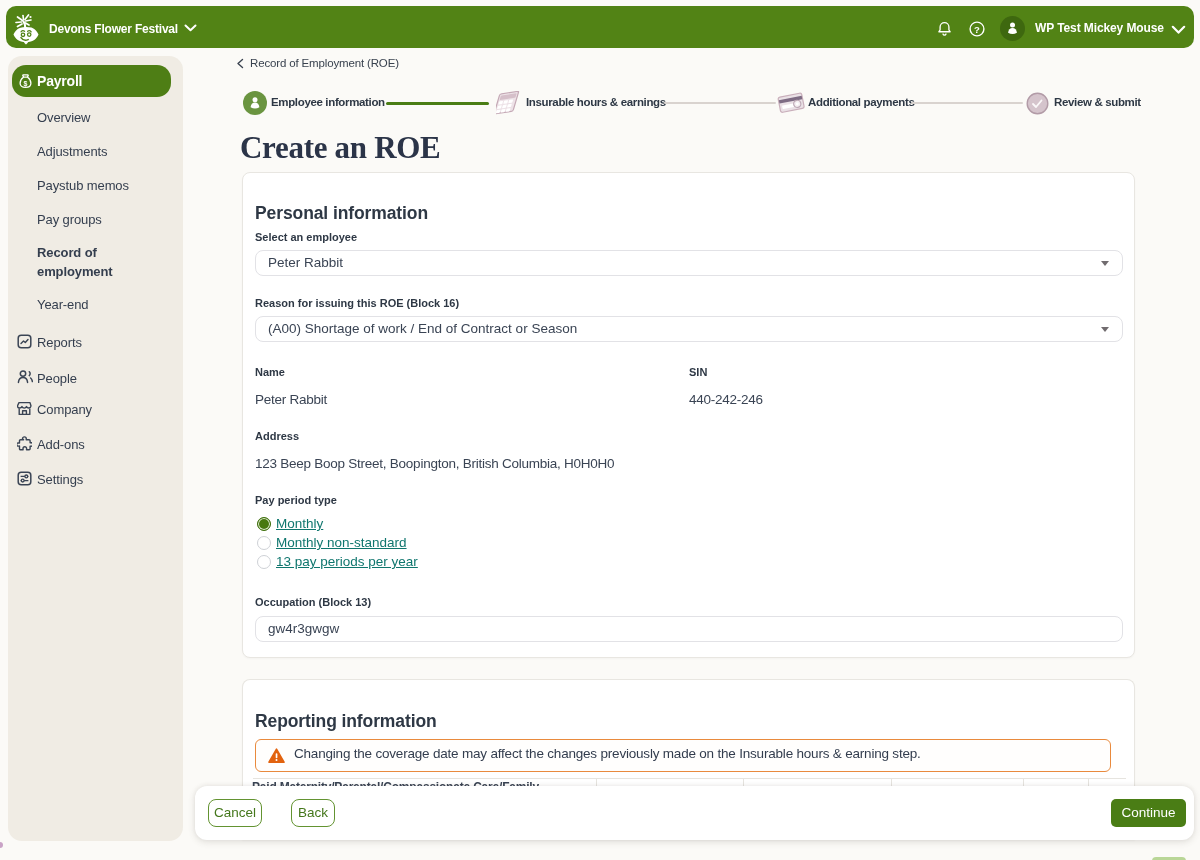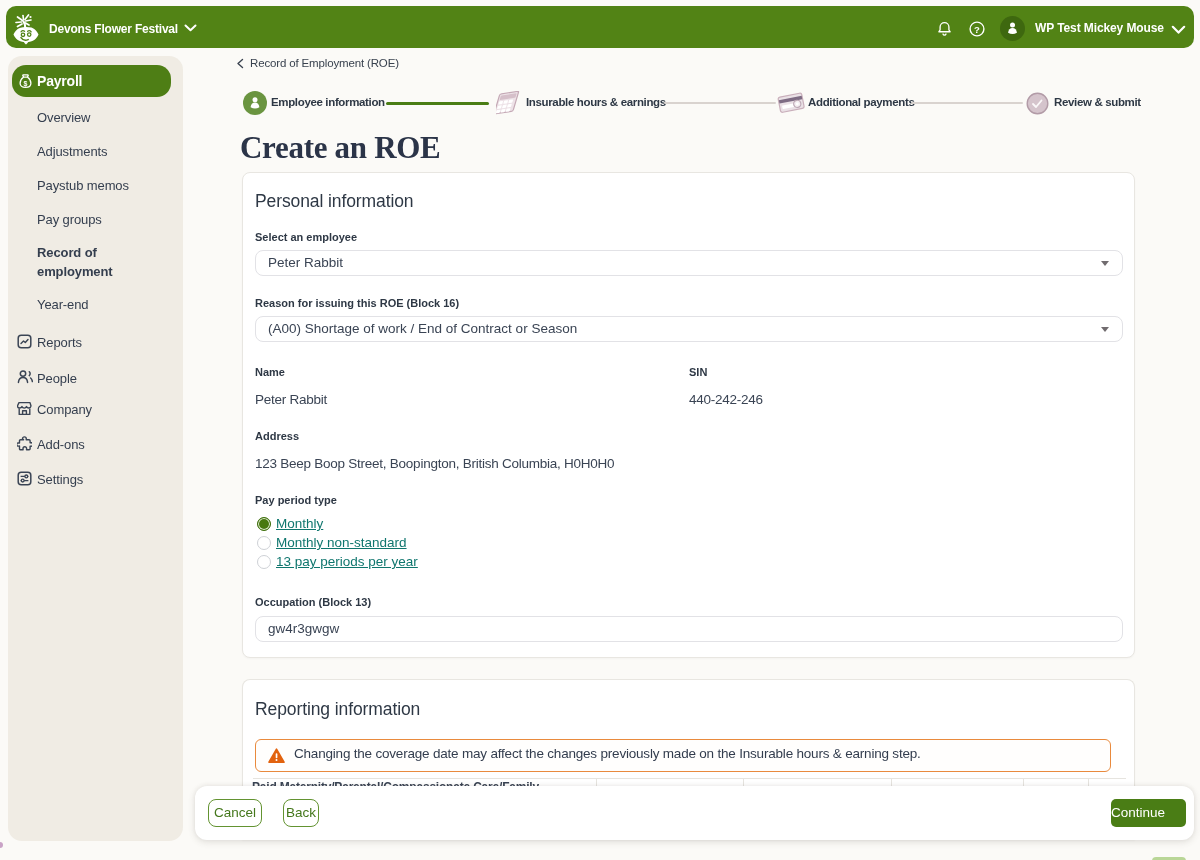--- a/index.html
+++ b/index.html
@@ -23,37 +23,37 @@
 
 .crumb { left:237px; top:57px; font-size:11.5px; color:#39424f; letter-spacing:-.15px; }
 #h1 { left:240px; top:130px; font-family:"Liberation Serif", serif; font-size:31px; font-weight:bold; color:#2b3448; letter-spacing:-.3px; }
 
 .steplbl { top:96px; font-size:11.5px; font-weight:bold; color:#2e3845; letter-spacing:-.35px; }
 .line { top:102px; height:3px; border-radius:2px; }
 
 .card { background:#fff; border:1px solid #e8e6e1; border-radius:8px; box-shadow:0 1px 2px rgba(0,0,0,.03); }
 #card1 { left:242px; top:172px; width:893px; height:486px; }
 #card2 { left:242px; top:679px; width:893px; height:161px; border-bottom:none; border-radius:8px 8px 0 0; }
-.ctitle { position:absolute; left:12px; font-size:17.5px; font-weight:normal; color:#2e3845; letter-spacing:-.1px; }
+.ctitle { position:absolute; left:12px; font-size:17.5px; font-weight:bold; color:#2e3845; letter-spacing:-.1px;margin-top:12px; }
 .lbl { position:absolute; left:12px; font-size:11px; font-weight:bold; color:#2e3845; }
 .val { position:absolute; font-size:13.5px; color:#3a4454; letter-spacing:-.25px; }
 .sel { position:absolute; left:12px; width:868px; height:26px; border:1px solid #e2e2e6; border-radius:8px; background:#fff; font-size:13.5px; color:#3a4454; line-height:24px; padding-left:12px; }
 .caret { position:absolute; right:13px; top:10px; width:0; height:0; border-left:4.5px solid transparent; border-right:4.5px solid transparent; border-top:5.5px solid #716c6f; }
 
 .radio { position:absolute; left:14px; width:14px; height:14px; border-radius:50%; border:1px solid #ced1d6; background:#fff; }
 .radio.on { border:1.5px solid #3f700e; background:#48790f; box-shadow:inset 0 0 0 1px #e8f0dc; }
 .rlbl { position:absolute; left:33px; font-size:13.5px; color:#0f766e;text-decoration:underline; }
 
 #warn { position:absolute; left:12px; top:59px; width:856px; height:33px; border:1.5px solid #e98a3d; border-radius:6px; background:#fffefd; }
 #warn span { position:absolute; left:38px; top:6px; font-size:13.5px; color:#333d4e; letter-spacing:-.2px; }
 
 
 #bbar { left:195px; top:786px; width:999px; height:54px; background:#fff; border-radius:12px; box-shadow:0 2px 7px rgba(80,75,60,.16), 0 -1px 4px rgba(80,75,60,.06); }
 .btn { position:absolute; top:13px; height:28px; border:1.5px solid #639331; border-radius:8px; background:#fff; color:#44771b; font-size:13.5px; line-height:25px; text-align:center; }
-#btnContinue { position:absolute; left:916px; top:13px; width:75px; height:28px; background:#4a7d15; border-radius:5px; color:#fff; font-size:13.5px; line-height:28px; }
+#btnContinue { position:absolute; left:916px; top:13px; width:75px; height:28px; background:#4a7d15; border-radius:5px; color:#fff; font-size:13.5px; line-height:28px; text-align:center; }
 </style>
 </head>
 <body>
 
 <div id="hdr" class="abs">
   <svg class="abs" style="left:7px;top:8px" width="26" height="32" viewBox="0 0 26 32">
     <g stroke="#fff" stroke-width="1.7" stroke-linecap="round">
       <path d="M9.5 6.5 L4.5 3"></path>
         <path d="M10.5 5.5 L10 1.5"></path>
         <path d="M12 5.5 L15.5 1"></path>
@@ -232,18 +232,18 @@
   <div class="val" style="left:9px;top:100px;font-size:12px;letter-spacing:-.2px;font-weight:600;color:#3a4454">Paid Maternity/Parental/Compassionate Care/Family</div>
   <div style="position:absolute;left:353px;top:98px;height:14px;border-left:1px solid #e6e4df"></div>
   <div style="position:absolute;left:500px;top:98px;height:14px;border-left:1px solid #e6e4df"></div>
   <div style="position:absolute;left:648px;top:98px;height:14px;border-left:1px solid #e6e4df"></div>
   <div style="position:absolute;left:780px;top:98px;height:14px;border-left:1px solid #e6e4df"></div>
   <div style="position:absolute;left:845px;top:98px;height:14px;border-left:1px solid #e6e4df"></div>
 </div>
 
 <div id="bbar" class="abs">
   <div class="btn" style="left:13px;width:54px">Cancel</div>
-  <div class="btn" style="left:88px;width:36px">Back</div>
+  <div class="btn" style="left:96px;width:44px">Back</div>
   <div id="btnContinue">Continue</div>
 </div>
 
 <div class="abs" style="left:1152px;top:857px;width:34px;height:10px;border-radius:4px;background:#b9d697"></div>
 <div class="abs" style="left:0;top:842px;width:3px;height:6px;background:#c9a3c6;border-radius:0 3px 3px 0"></div>
 
 </body></html>

